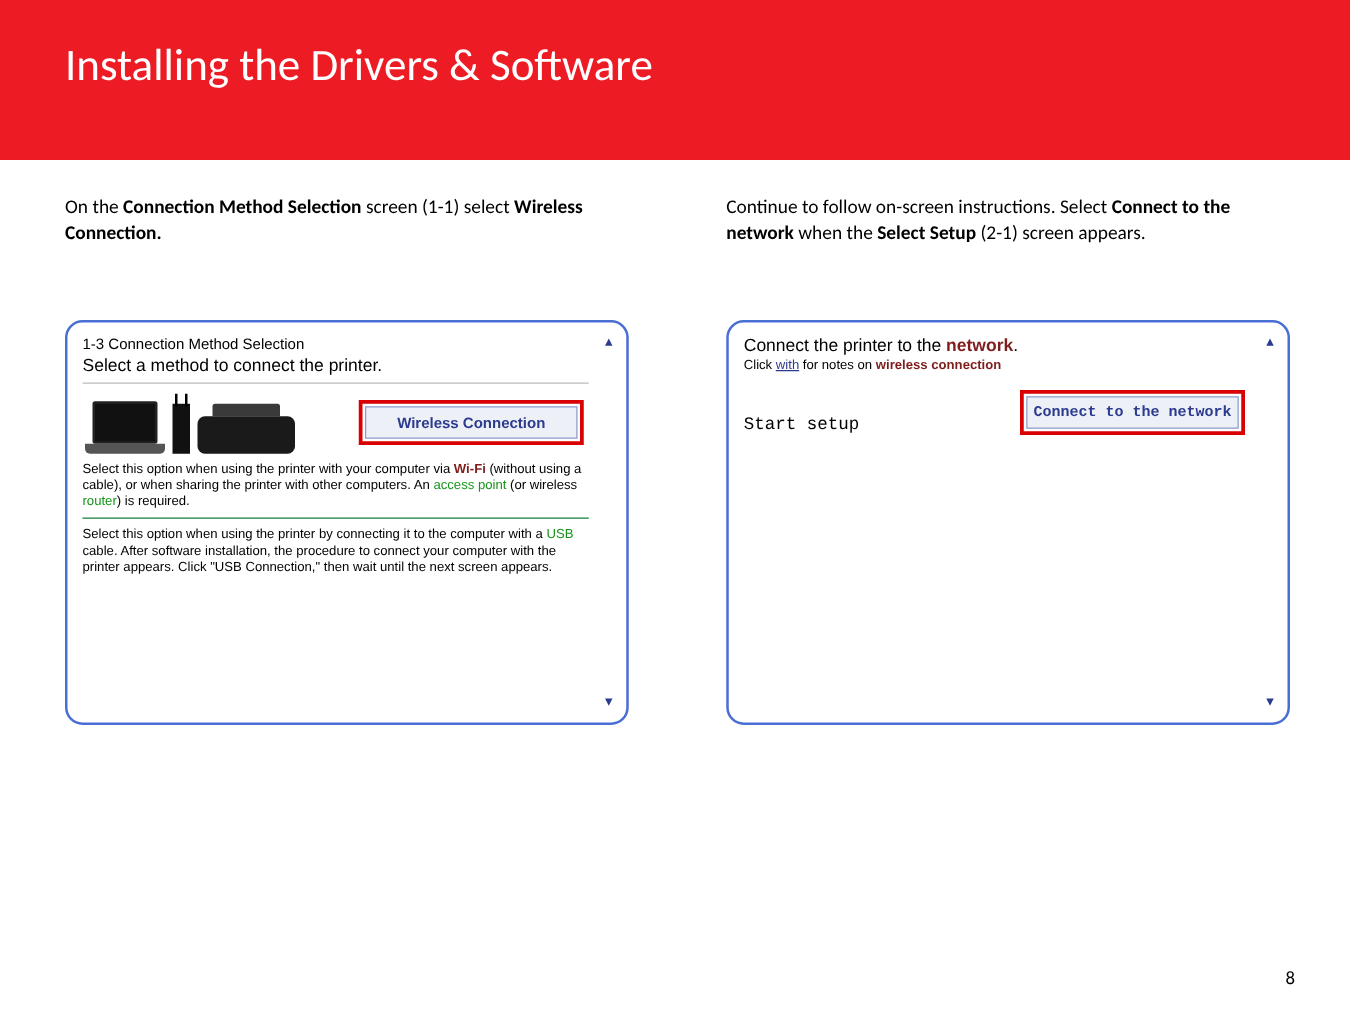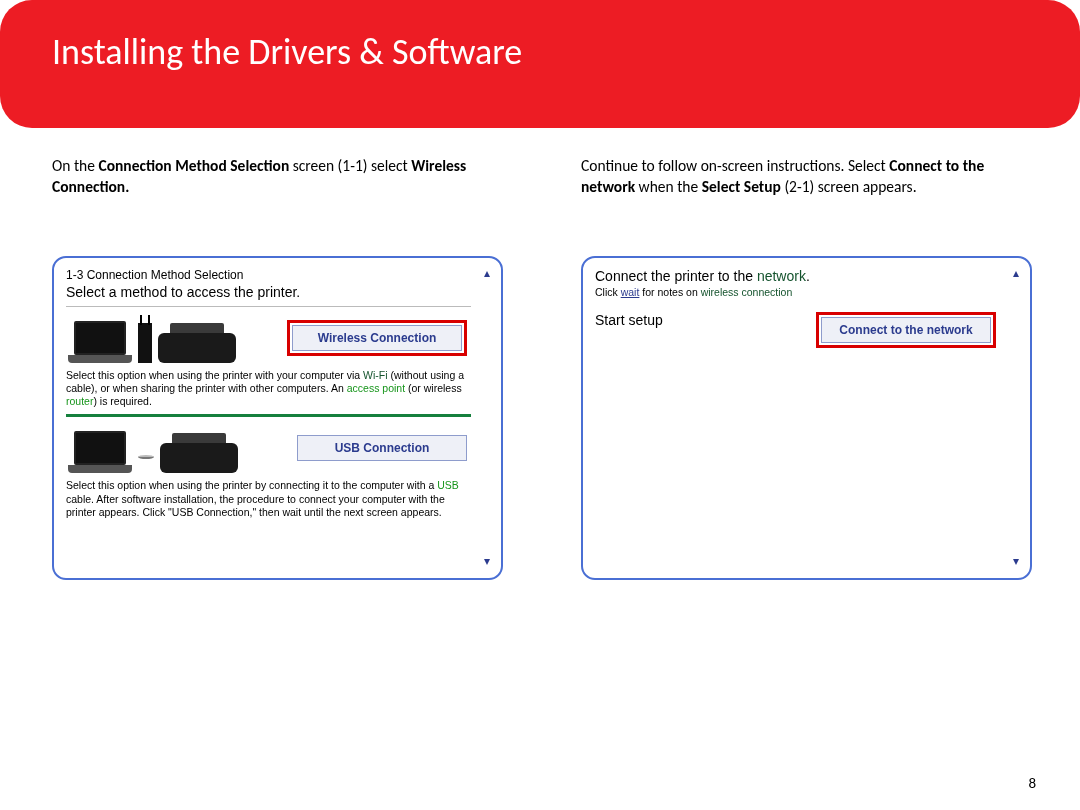--- a/index.html
+++ b/index.html
@@ -11,21 +11,20 @@
     background: #fff;
     color: #000;
     position: relative;
   }
   .header {
     background: #ed1c24;
     height: 128px;
     padding-left: 52px;
     display: flex;
     align-items: flex-start;
-    border-radius: 32px;
   }
   .header h1 {
     color: #fff;
     font-weight: 400;
     font-size: 36px;
     margin: 0;
     padding-top: 30px;
   }
   .content {
     display: flex;
@@ -85,56 +84,56 @@
     color:#2b3b8e;
     font-weight:bold;
     font-size:12px;
     text-align:center;
     padding:5px 0;
     width:168px;
   }
   .method-desc {
     font-size:10.5px; line-height:1.25; color:#000;
     margin-bottom:6px;
-    border-bottom:3px solid #15803d;
+    border-bottom:1px solid #15803d;
     padding-bottom:6px;
   }
-  .kw-green { color:#14532d; font-weight:normal; }
+  .kw-green { color:#7f1d1d; font-weight:bold; }
   .kw-link  { color:#17951b; }
   .scroll-up,.scroll-down{
     position:absolute; right:6px; width:16px; height:16px;
     color:#2b3b8e; font-size:12px; text-align:center;
     cursor:default;
   }
   .scroll-up{ top:8px; } .scroll-down{ bottom:8px; }
   .d2 .connect-line { font-size:14px; margin-bottom:2px; }
   .d2 .notes-line   { font-size:10.5px; margin-bottom:14px; }
   .d2 a { color:#2b3b8e; text-decoration:underline; }
-  .d2 .start-row { display:flex; align-items:flex-start; justify-content:space-between; padding-right:4px; }
+  .d2 .start-row { display:flex; align-items:flex-end; justify-content:space-between; padding-right:4px;font-family:Liberation Mono, monospace; }
   .d2 .start-label { font-size:14px; }
   .page-num { position:absolute; bottom:18px; right:44px; font-size:15px; }
 </style>
 </head>
 <body>
 
 <div class="header">
   <h1>Installing  the Drivers &amp; Software</h1>
 </div>
 
 <div class="content">
 
   <div class="column">
     <div class="intro">On the <b>Connection Method Selection</b> screen (1-1) select <b>Wireless Connection.</b></div>
 
     <div class="dialog">
       <span class="scroll-up">▴</span>
       <span class="scroll-down">▾</span>
       <div class="dialog-inner">
         <div class="dialog-title">1-3 Connection Method Selection</div>
-        <div class="dialog-sub">Select a method to access the printer.</div>
+        <div class="dialog-sub">Select a method to connect the printer.</div>
         <div class="hr"></div>
 
         <div class="method-row">
           <div class="gfx">
             <div class="laptop">
                 <div class="screen"></div>
                 <div class="keys"></div>
               </div>
             <div class="router"></div>
             <div class="printer">
@@ -143,50 +142,34 @@
               </div>
           </div>
           <div class="btn-wrap">
             <span class="highlight">
               <span class="btn">Wireless Connection</span>
             </span>
           </div>
         </div>
         <div class="method-desc">Select this option when using the printer with your computer via <span class="kw-green">Wi-Fi</span> (without using a cable), or when sharing the printer with other computers. An <span class="kw-link">access point</span> (or wireless <span class="kw-link">router</span>) is required.</div>
 
-        <div class="method-row">
-          <div class="gfx">
-            <div class="laptop">
-                <div class="screen"></div>
-                <div class="keys"></div>
-              </div>
-            <div class="cable"></div>
-            <div class="printer">
-                <div class="tray"></div>
-                <div class="body"></div>
-              </div>
-          </div>
-          <div class="btn-wrap">
-            <span class="btn">USB Connection</span>
-          </div>
-        </div>
         <div class="method-desc" style="border-bottom:none">Select this option when using the printer by connecting it to the computer with a <span class="kw-link">USB</span> cable. After software installation, the procedure to connect your computer with the printer appears. Click "USB Connection," then wait until the next screen appears.</div>
       </div>
     </div>
   </div>
 
   <div class="column">
     <div class="intro">Continue to follow on-screen instructions. Select <b>Connect to the network</b> when the <b>Select Setup</b> (2-1) screen appears.</div>
 
     <div class="dialog d2">
       <span class="scroll-up">▴</span>
       <span class="scroll-down">▾</span>
       <div class="dialog-inner">
         <div class="connect-line">Connect the printer to the <span class="kw-green">network</span>.</div>
-        <div class="notes-line">Click <a href="#">wait</a> for notes on <span class="kw-green">wireless connection</span></div>
+        <div class="notes-line">Click <a href="#">with</a> for notes on <span class="kw-green">wireless connection</span></div>
 
         <div class="start-row">
           <span class="start-label">Start setup</span>
           <span class="highlight">
             <span class="btn">Connect to the network</span>
           </span>
         </div>
       </div>
     </div>
   </div>

